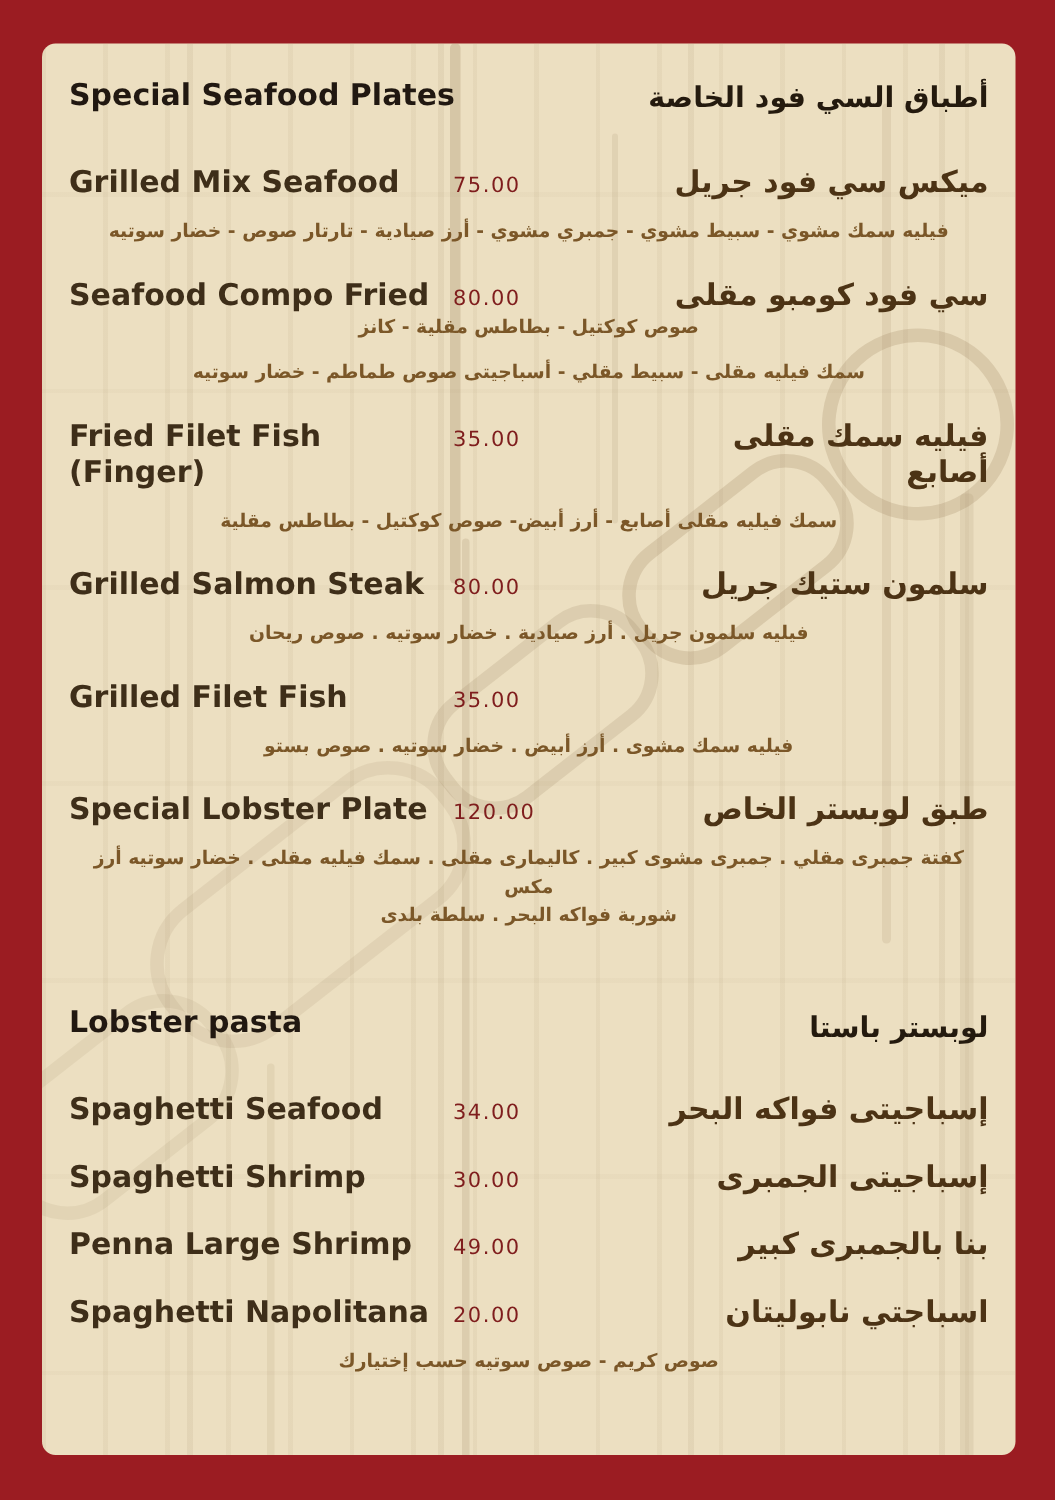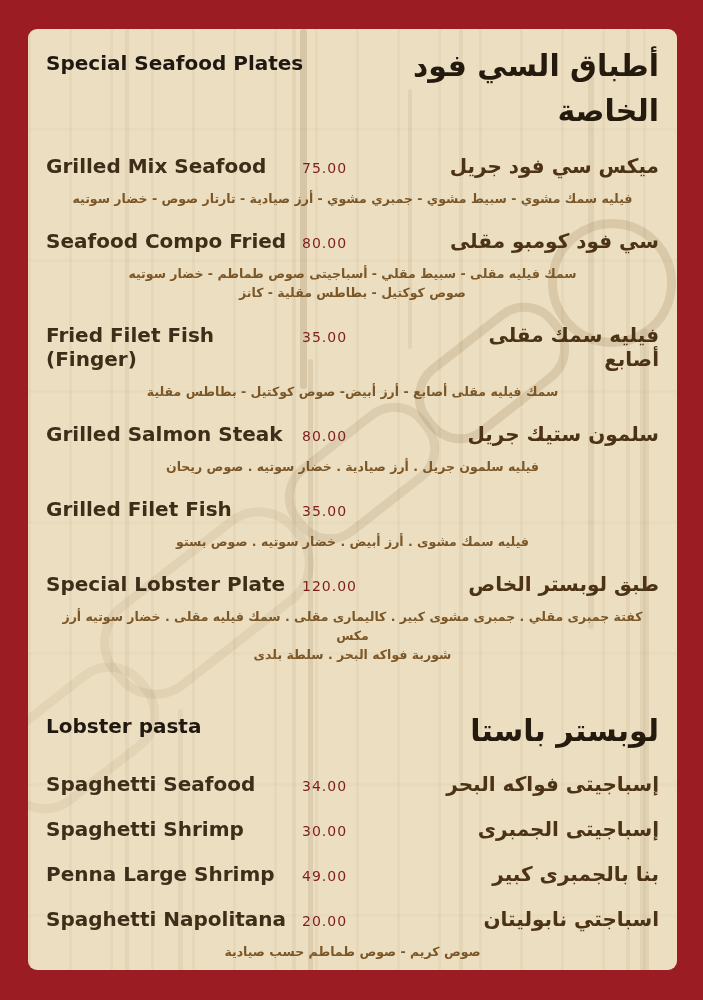--- a/index.html
+++ b/index.html
@@ -52,21 +52,21 @@
   }
   .title-row{
     display:flex;justify-content:space-between;align-items:flex-start;
     margin:0;
   }
   .title-en{
     margin:0;font-size:20px;font-weight:800;letter-spacing:0;
     color:#211811;width:345px;line-height:41px;
   }
   .title-ar{
-    margin:0;font-size:30px;font-weight:700;color:#241a0e;
+    margin:0;font-size:19px;font-weight:700;color:#241a0e;
     width:250px;text-align:right;line-height:45px;
   }
   .row{
     display:flex;align-items:baseline;
     margin-top:21px;
   }
   .row .en{
     flex:0 0 256px;font-size:20px;font-weight:700;color:#3e2e19;
   }
   .row .price{
@@ -116,22 +116,22 @@
       <span class="price">75.00</span>
       <span class="ar" dir="rtl" lang="ar">ميكس سي فود جريل</span>
     </div>
     <div class="desc" dir="rtl" lang="ar">فيليه سمك مشوي - سبيط مشوي - جمبري مشوي - أرز صيادية - تارتار صوص - خضار سوتيه</div>
 
     <div class="row">
       <span class="en">Seafood Compo Fried</span>
       <span class="price">80.00</span>
       <span class="ar" dir="rtl" lang="ar">سي فود كومبو مقلى</span>
     </div>
+    <div class="desc cont" dir="rtl" lang="ar">صوص كوكتيل - بطاطس مقلية - كانز</div>
     <div class="desc" dir="rtl" lang="ar">سمك فيليه مقلى - سبيط مقلي - أسباجيتى صوص طماطم - خضار سوتيه</div>
-    <div class="desc cont" dir="rtl" lang="ar">صوص كوكتيل - بطاطس مقلية - كانز</div>
 
     <div class="row">
       <span class="en">Fried Filet Fish (Finger)</span>
       <span class="price">35.00</span>
       <span class="ar" dir="rtl" lang="ar">فيليه سمك مقلى أصابع</span>
     </div>
     <div class="desc" dir="rtl" lang="ar">سمك فيليه مقلى أصابع - أرز أبيض- صوص كوكتيل - بطاطس مقلية</div>
 
     <div class="row">
       <span class="en">Grilled Salmon Steak</span>
@@ -175,16 +175,16 @@
       <span class="en">Penna Large Shrimp</span>
       <span class="price">49.00</span>
       <span class="ar" dir="rtl" lang="ar">بنا بالجمبرى كبير</span>
     </div>
 
     <div class="row sec2-row">
       <span class="en">Spaghetti Napolitana</span>
       <span class="price">20.00</span>
       <span class="ar" dir="rtl" lang="ar">اسباجتي نابوليتان</span>
     </div>
-    <div class="desc" dir="rtl" lang="ar">صوص كريم - صوص طماطم حسب صيادية</div>
+    <div class="desc" dir="rtl" lang="ar">صوص كريم - صوص سوتيه حسب إختيارك</div>
 
   </div>
 </div>
 
 </body></html>

